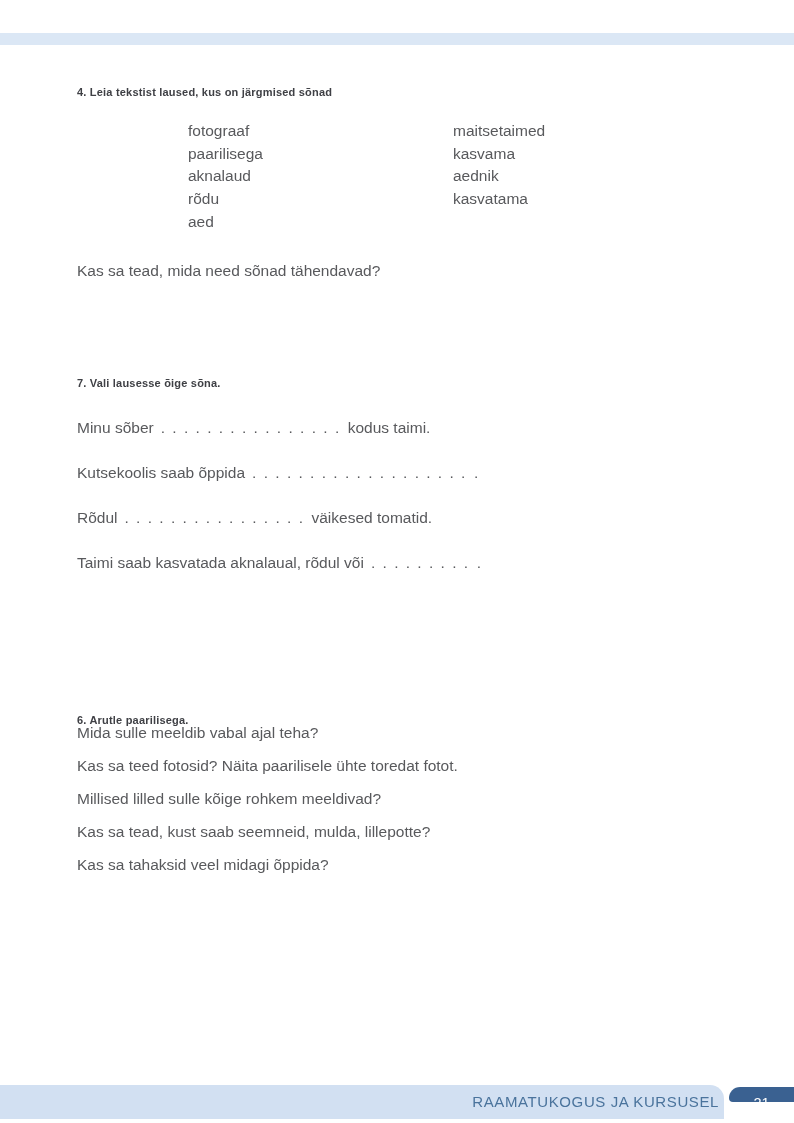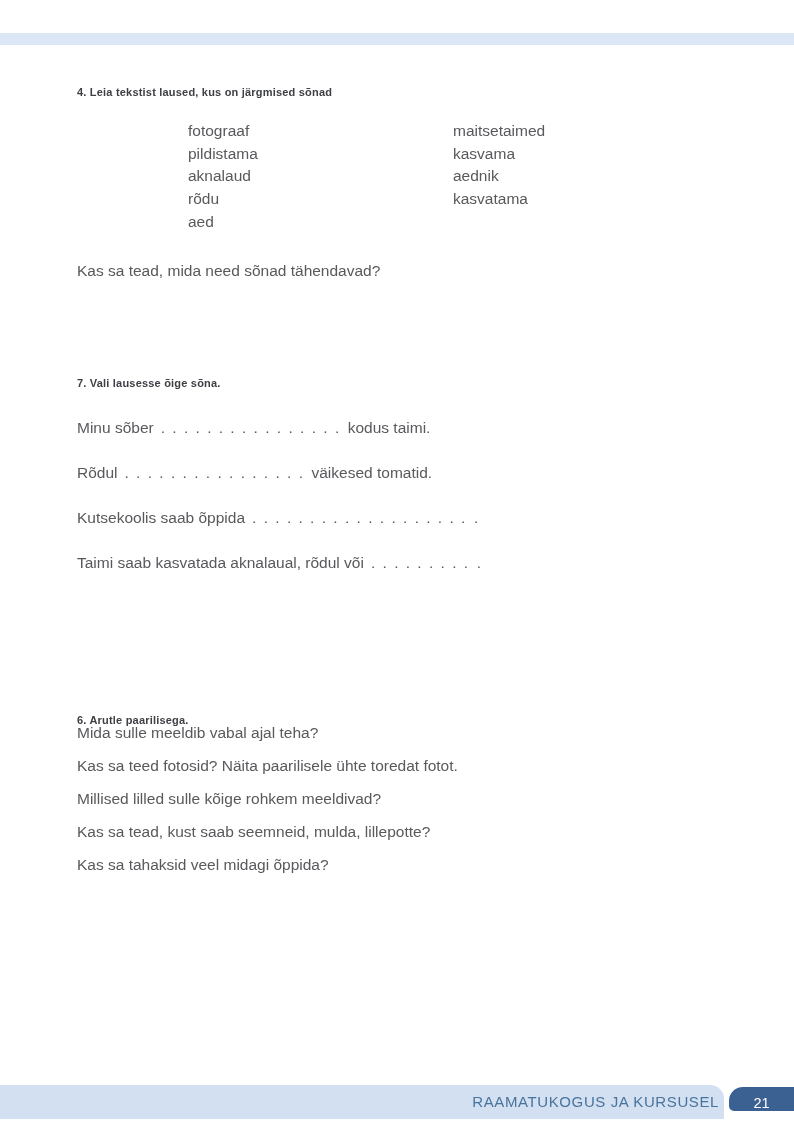--- a/index.html
+++ b/index.html
@@ -105,21 +105,21 @@
     padding-right: 5px;
     font-size: 15px;
     letter-spacing: 0.6px;
     color: #4a739c;
   }
   .page-number-badge {
     position: absolute;
     left: 729px;
     top: 1087px;
     width: 65px;
-    height: 24px;
+    height: 15px;
     background: #3a6191;
     border-top-left-radius: 14px;
     border-bottom-left-radius: 5px;
     text-align: center;
   }
   .page-number-text {
     display: inline-block;
     line-height: 32px;
     font-size: 14.5px;
     color: #ffffff;
@@ -129,21 +129,21 @@
 <body>
 
 <div class="top-bar"></div>
 
 <div class="exercise-title title-ex4">4. Leia tekstist laused, kus on järgmised sõnad</div>
 
 <div class="word-column word-column-1">
 
     <div class="word-item">fotograaf</div>
 
-    <div class="word-item">pildistama</div>
+    <div class="word-item">paarilisega</div>
 
     <div class="word-item">aknalaud</div>
 
     <div class="word-item">rõdu</div>
 
     <div class="word-item">aed</div>
   </div>
 
 <div class="word-column word-column-2">
 
@@ -158,23 +158,23 @@
 
 <div class="plain-line kas-question">Kas sa tead, mida need sõnad tähendavad?</div>
 
 <div class="exercise-title title-ex5">7. Vali lausesse õige sõna.</div>
 
 <div class="sentence-list">
 
 
     <div class="sentence-row"><span>Minu sõber</span><span class="sentence-dots">. . . . . . . . . . . . . . . .</span><span>kodus taimi.</span></div>
 
+    <div class="sentence-row"><span>Kutsekoolis saab õppida</span><span class="sentence-dots">. . . . . . . . . . . . . . . . . . .</span><span>.</span></div>
+
     <div class="sentence-row"><span>Rõdul</span><span class="sentence-dots">. . . . . . . . . . . . . . . .</span><span>väikesed tomatid.</span></div>
-
-    <div class="sentence-row"><span>Kutsekoolis saab õppida</span><span class="sentence-dots">. . . . . . . . . . . . . . . . . . .</span><span>.</span></div>
 
     <div class="sentence-row"><span>Taimi saab kasvatada aknalaual, rõdul või</span><span class="sentence-dots">. . . . . . . . .</span><span>.</span></div>
   </div>
 
 <div class="exercise-title title-ex6">6. Arutle paarilisega.</div>
 
 <div class="question-list">
 
     <div class="question-row">Mida sulle meeldib vabal ajal teha?</div>
 

